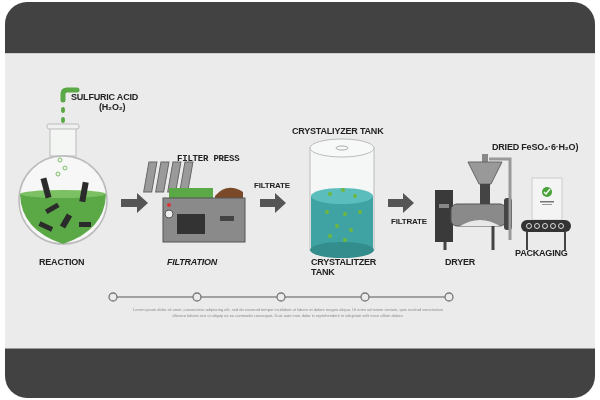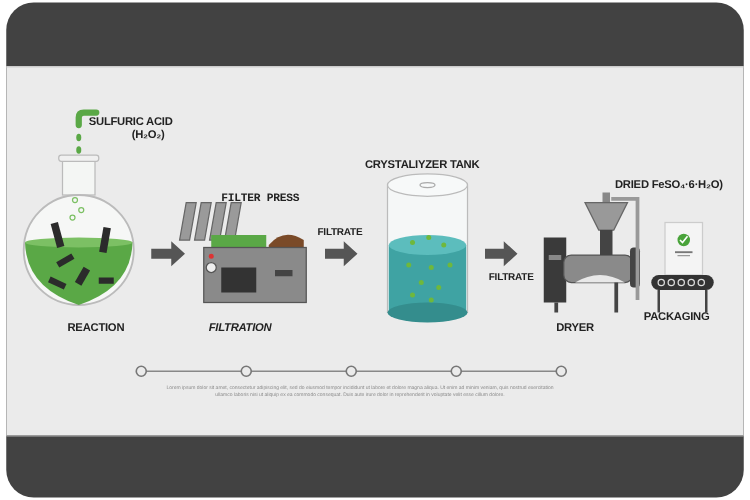--- a/index.html
+++ b/index.html
@@ -113,30 +113,34 @@
         <circle cx="108" cy="243" r="4" fill="#ebebeb" stroke="#777" stroke-width="1.3"></circle>
         <circle cx="192" cy="243" r="4" fill="#ebebeb" stroke="#777" stroke-width="1.3"></circle>
         <circle cx="276" cy="243" r="4" fill="#ebebeb" stroke="#777" stroke-width="1.3"></circle>
         <circle cx="360" cy="243" r="4" fill="#ebebeb" stroke="#777" stroke-width="1.3"></circle>
         <circle cx="444" cy="243" r="4" fill="#ebebeb" stroke="#777" stroke-width="1.3"></circle>
       </g>
     </svg>
 
     <div class="lbl" style="left:66px; top:38px; text-align:left;">
       <div>SULFURIC ACID</div>
-      <div style="margin-left:28px;text-align:center;">(H₂O₂)</div>
+      <div style="margin-left:28px;">(H₂O₂)</div>
     </div>
-    <div class="lbl" style="left:49px; top:203px;">REACTION</div>
+    <div class="lbl" style="left:34px; top:203px;">REACTION</div>
 
     <div class="lbl" style="left:172px; top:100px;font-family:Liberation Mono, monospace;">FILTER PRESS</div>
     <div class="lbl" style="left:162px; top:203px;font-style:italic;">FILTRATION</div>
 
     <div class="lbl" style="left:249px; top:127px; font-size:8px;">FILTRATE</div>
 
     <div class="lbl" style="left:287px; top:72px;">CRYSTALIYZER TANK</div>
+    <div class="lbl" style="left:306px; top:203px;">
+      <div>CRYSTALITZER</div>
+      <div>TANK</div>
+    </div>
 
     <div class="lbl" style="left:386px; top:163px; font-size:8px;">FILTRATE</div>
 
     <div class="lbl" style="left:487px; top:88px;">DRIED FeSO₄·6·H₂O)</div>
     <div class="lbl" style="left:440px; top:203px;">DRYER</div>
     <div class="lbl" style="left:510px; top:194px;">PACKAGING</div>
 
     <div class="desc" style="top:253px;">Lorem ipsum dolor sit amet, consectetur adipiscing elit, sed do eiusmod tempor incididunt ut labore et dolore magna aliqua. Ut enim ad minim veniam, quis nostrud exercitation ullamco laboris nisi ut aliquip ex ea commodo consequat. Duis aute irure dolor in reprehenderit in voluptate velit esse cillum dolore.</div>
   </div>
 </div>

